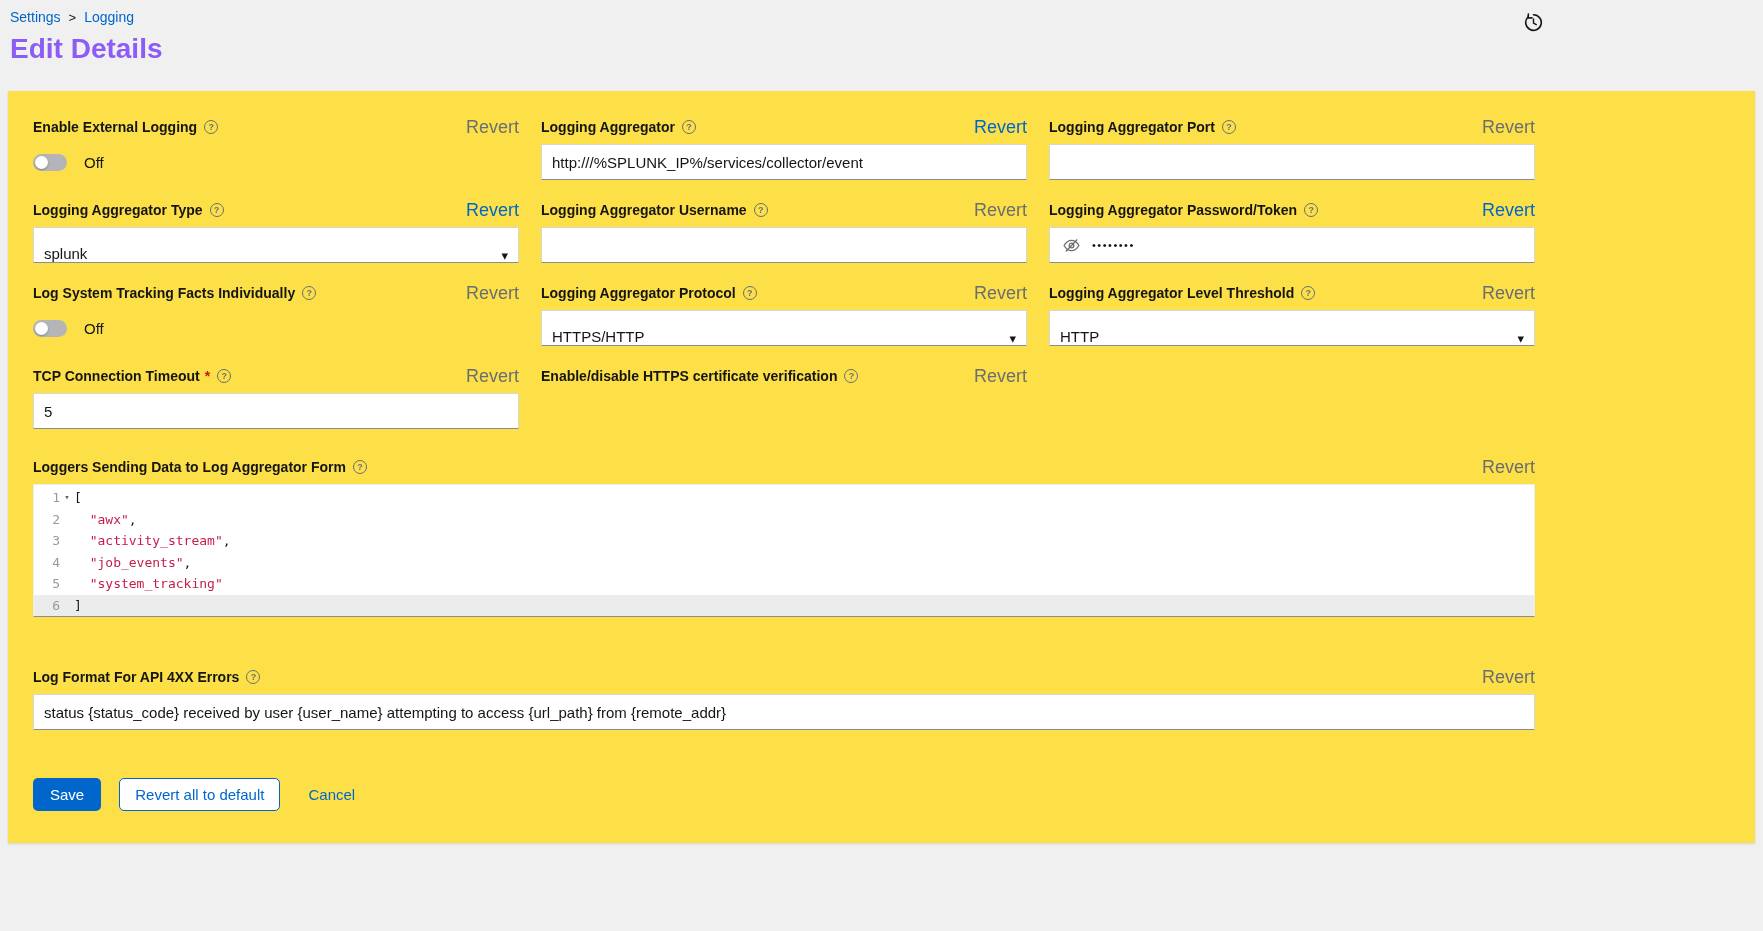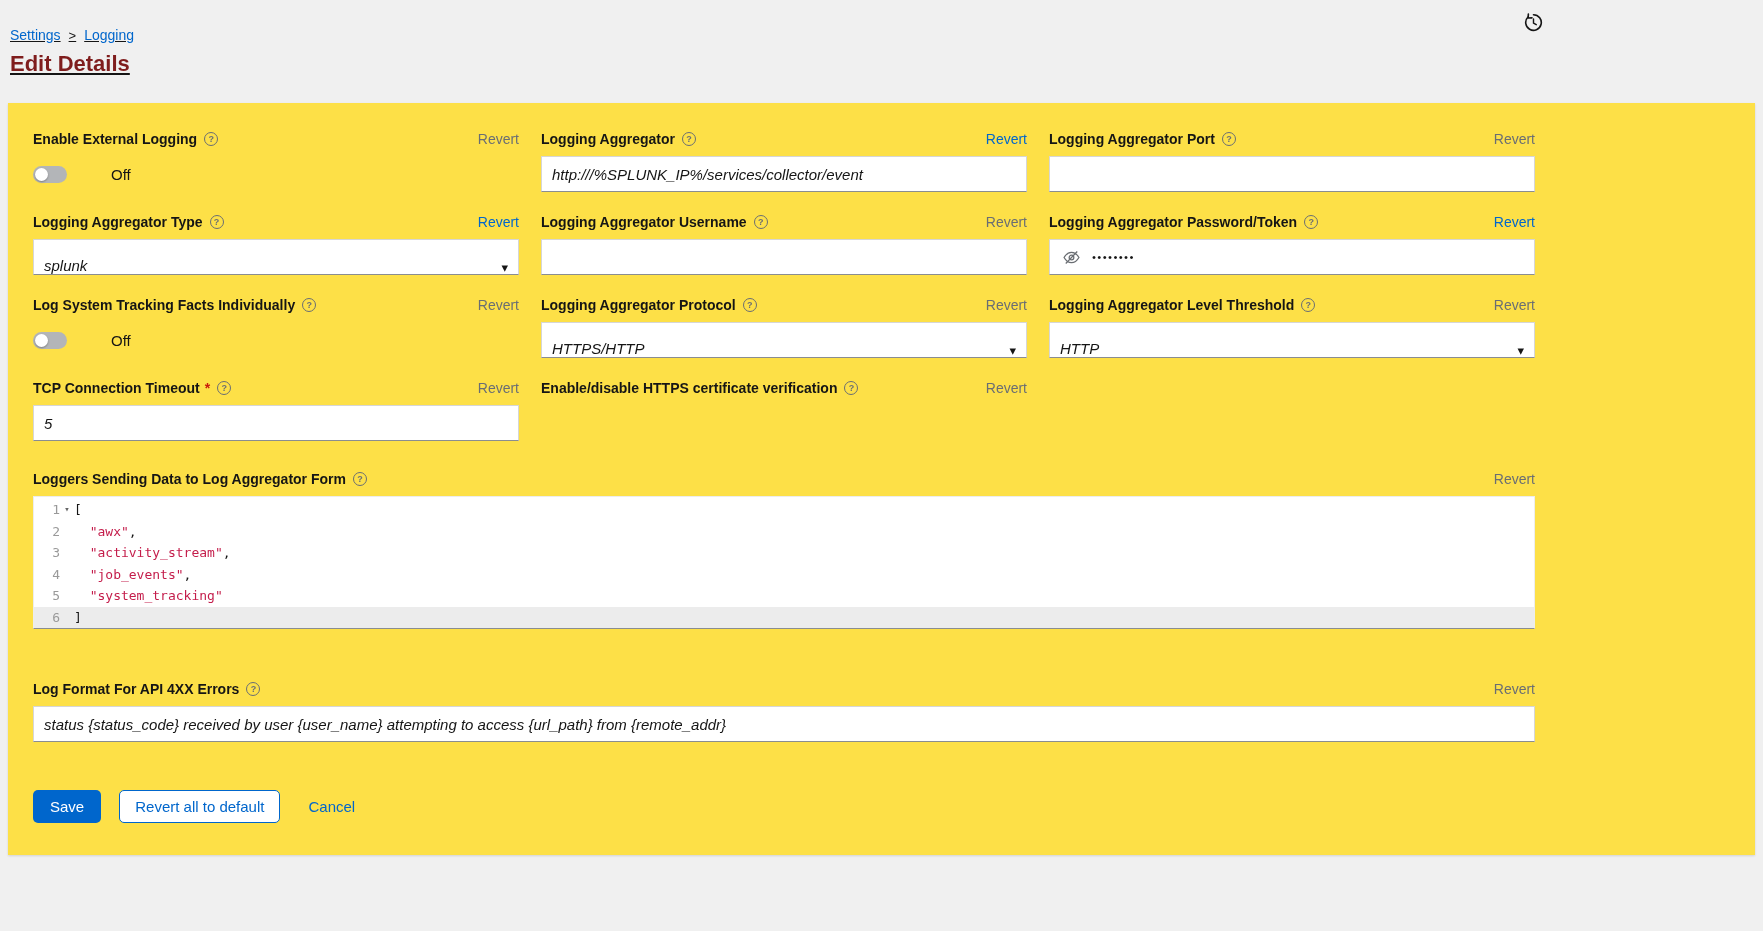--- a/index.html
+++ b/index.html
@@ -7,25 +7,25 @@
   body {
     background: #f0f0f0;
     min-height: 931px;
     width: 1763px;
     font-family: "Liberation Sans", "DejaVu Sans", sans-serif;
     color: #151515;
     position: relative;
   }
 
   
-  .page-header { padding: 27px 12px 0 10px; position: relative; text-decoration: underline; }
+  .page-header { padding: 9px 12px 0 10px; position: relative; }
   .breadcrumb { font-size: 14px; display: flex; align-items: center; gap: 8px; }
   .breadcrumb a { color: #0066cc; text-decoration: none; cursor: pointer; }
   .breadcrumb .sep { color: #151515; font-size: 13px; }
-  .page-title { font-size: 22px; font-weight: 700; margin: 8px 0 0 0; color: #7f1d1d; }
+  .page-title { font-size: 28px; font-weight: 700; margin: 8px 0 0 0; color: #8b5cf6; }
   .history-btn {
     position: absolute; right: 218px; top: 11px;
     background: none; border: none; padding: 2px; cursor: pointer; line-height: 0;
   }
 
   
   .card {
     background: #fde047;
     margin: 26px 8px 0 8px;
     padding: 26px 25px 32px 25px;
@@ -48,39 +48,38 @@
   .required-mark { color: #c9190b; font-weight: 700; margin-left: 5px; font-size: 14px; }
   .help-icon {
     display: inline-flex; align-items: center; justify-content: center;
     width: 14px; height: 14px; margin-left: 7px;
     border: 1px solid #6a6e73; border-radius: 50%;
     color: #6a6e73; font-size: 9px; font-weight: 700; cursor: pointer;
     flex: none;
   }
   .revert {
     margin-left: auto; background: none; border: none; padding: 0;
-    font-family: inherit; font-size: 14px; color: #6a6e73; cursor: pointer;
+    font-family: inherit; font-size: 18px; color: #6a6e73; cursor: pointer;
   }
   .revert.blue { color: #0066cc; }
 
   
   .text-input, .select, .password-wrap {
     width: 100%; height: 36px;
     border: 1px solid #d6d6d6; border-bottom-color: #8a8d90;
     background: #fff; color: #151515;
     font-family: "Liberation Sans", "DejaVu Sans", sans-serif; font-size: 15px;
     padding: 0 10px;
-    font-style: italic;
   }
   .select {
     display: flex; align-items: flex-end; justify-content: space-between; cursor: pointer;
   }
   .caret { font-size: 13px; color: #151515; line-height: 1; }
 
-  .control-row { display: flex; align-items: center; height: 36px; gap: 27px; }
+  .control-row { display: flex; align-items: center; height: 36px; }
   .switch {
     position: relative; width: 34px; height: 17px; flex: none;
     border: none; border-radius: 9px; background: #b3b5b8; cursor: pointer; padding: 0;
   }
   .switch .knob {
     position: absolute; top: 2px; left: 2px; width: 13px; height: 13px;
     border-radius: 50%; background: #fff; box-shadow: 0 1px 2px rgba(0,0,0,.3);
   }
   .switch.on { background: #0066cc; }
   .switch.on .knob { left: auto; right: 2px; }

